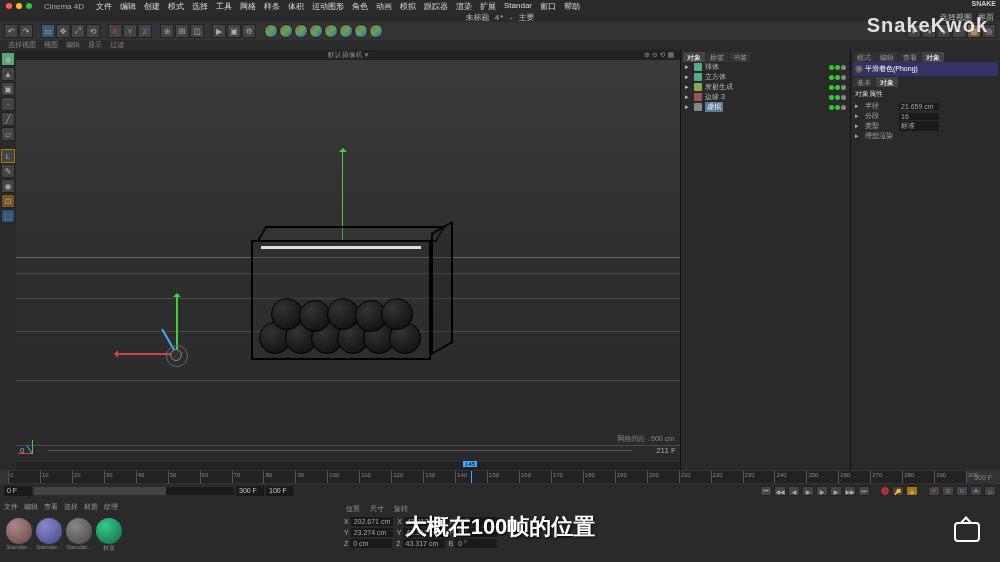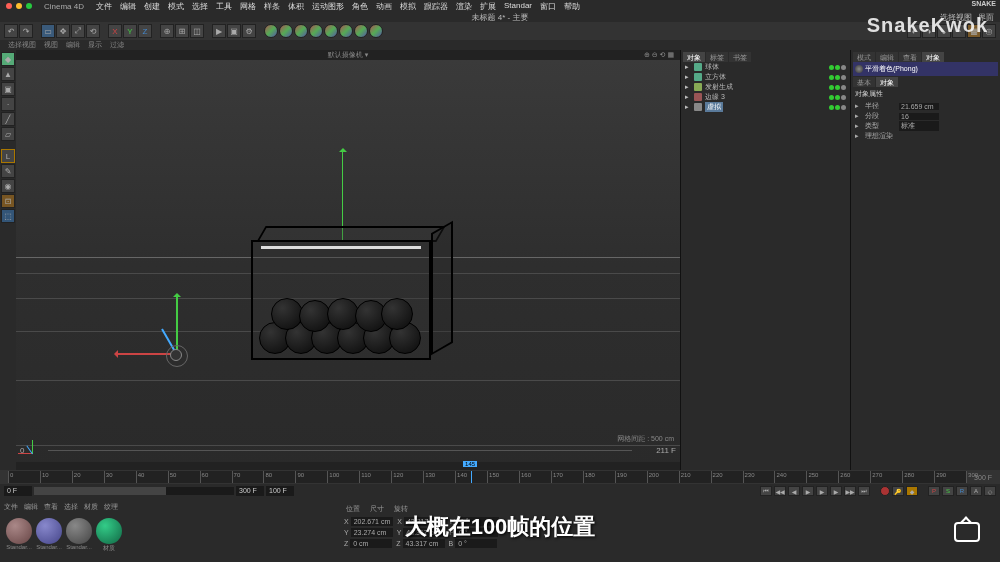--- a/index.html
+++ b/index.html
@@ -4,21 +4,21 @@
 <style>
 * { margin: 0; padding: 0; box-sizing: border-box; }
 body { width: 1000px; height: 562px; background: #1a1a1a; font-family: sans-serif; font-size: 8px; color: #aaa; overflow: hidden; position: relative; }
 
 
 .mac-bar { height: 12px; background: #2a2a2a; display: flex; align-items: center; padding: 0 6px; gap: 4px; }
 .mac-dot { width: 6px; height: 6px; border-radius: 50%; }
 .mac-menu { display: flex; gap: 8px; font-size: 8px; color: #ddd; margin-left: 8px; }
 
 
-.title-bar { height: 10px; background: #2a2a2a; display: flex; align-items: center; justify-content: center; font-size: 8px; color: #bbb; position: relative; }
+.title-bar { height: 10px; background: #2a2a2a; display: flex; align-items: center; justify-content: center; font-size: 8px; color: #bbb; position: relative; font-family: Liberation Mono, monospace; }
 .title-right { position: absolute; right: 6px; display: flex; gap: 6px; }
 
 
 .toolbar { height: 18px; background: #333; display: flex; align-items: center; padding: 0 4px; gap: 2px; }
 .tb-group { display: flex; gap: 1px; align-items: center; }
 .tb-btn { width: 14px; height: 14px; background: #444; border: 1px solid #222; display: flex; align-items: center; justify-content: center; font-size: 8px; cursor: pointer; }
 .tb-btn.blue { background: #3a5a7a; }
 .tb-btn.orange { background: #7a5a2a; }
 .tb-btn.colored { background: linear-gradient(135deg,#a55,#5a5,#55a); border-radius: 50%; }
 .tb-sep { width: 4px; }

